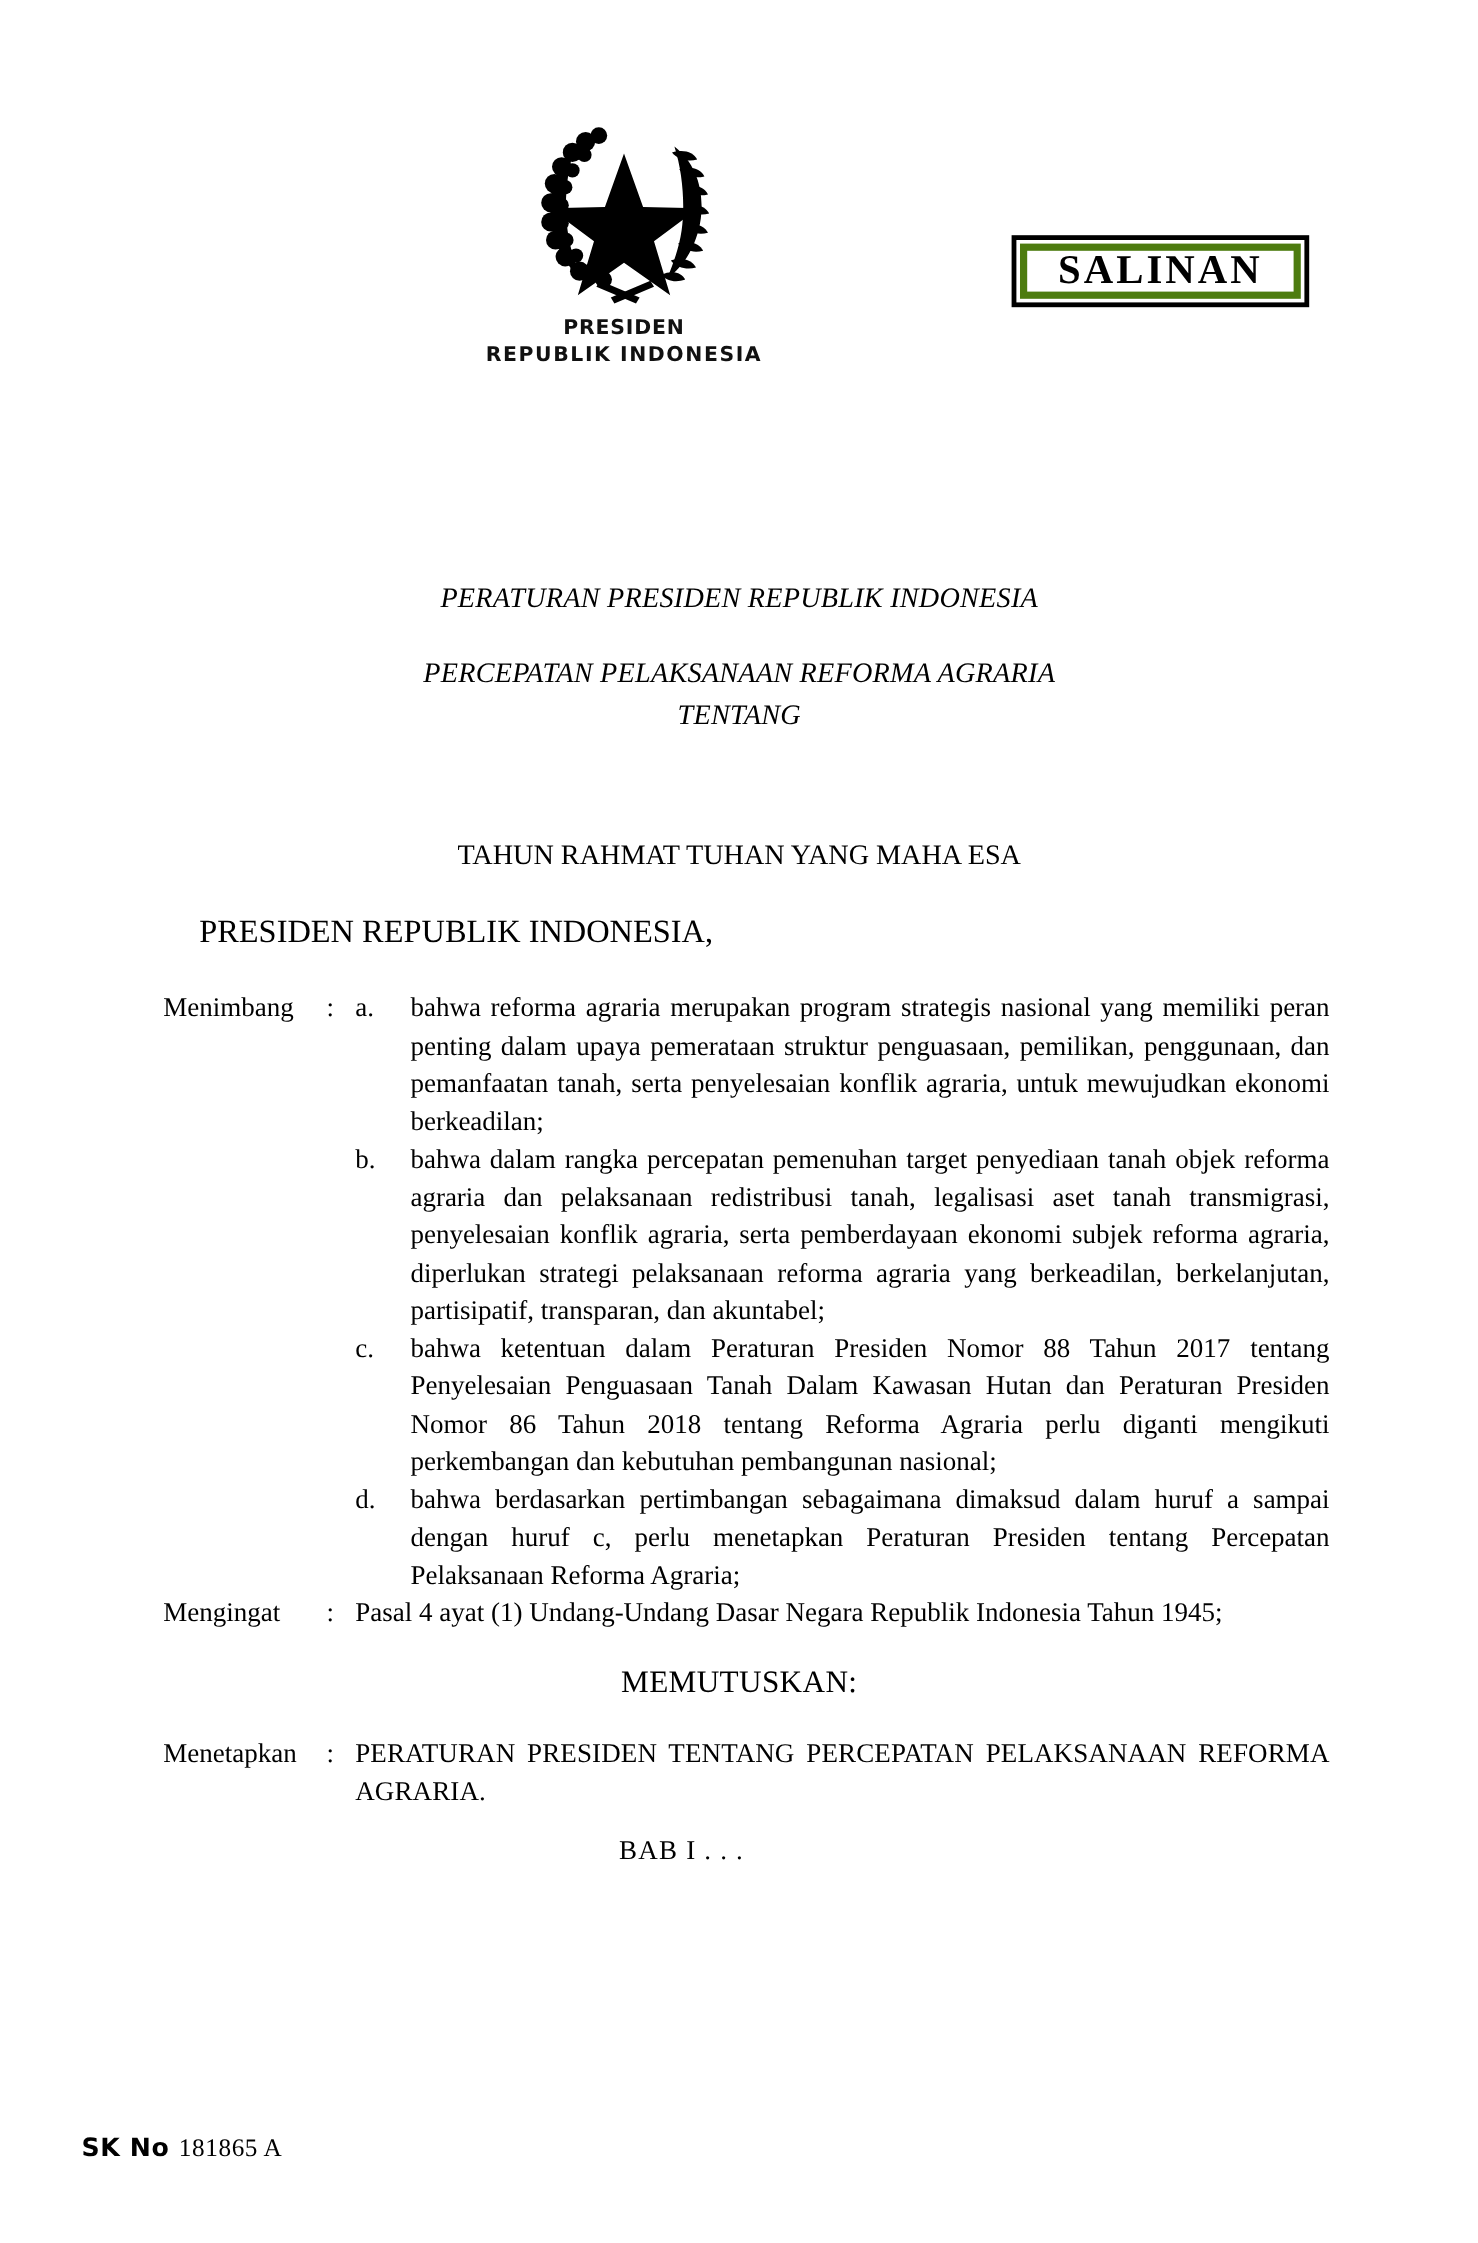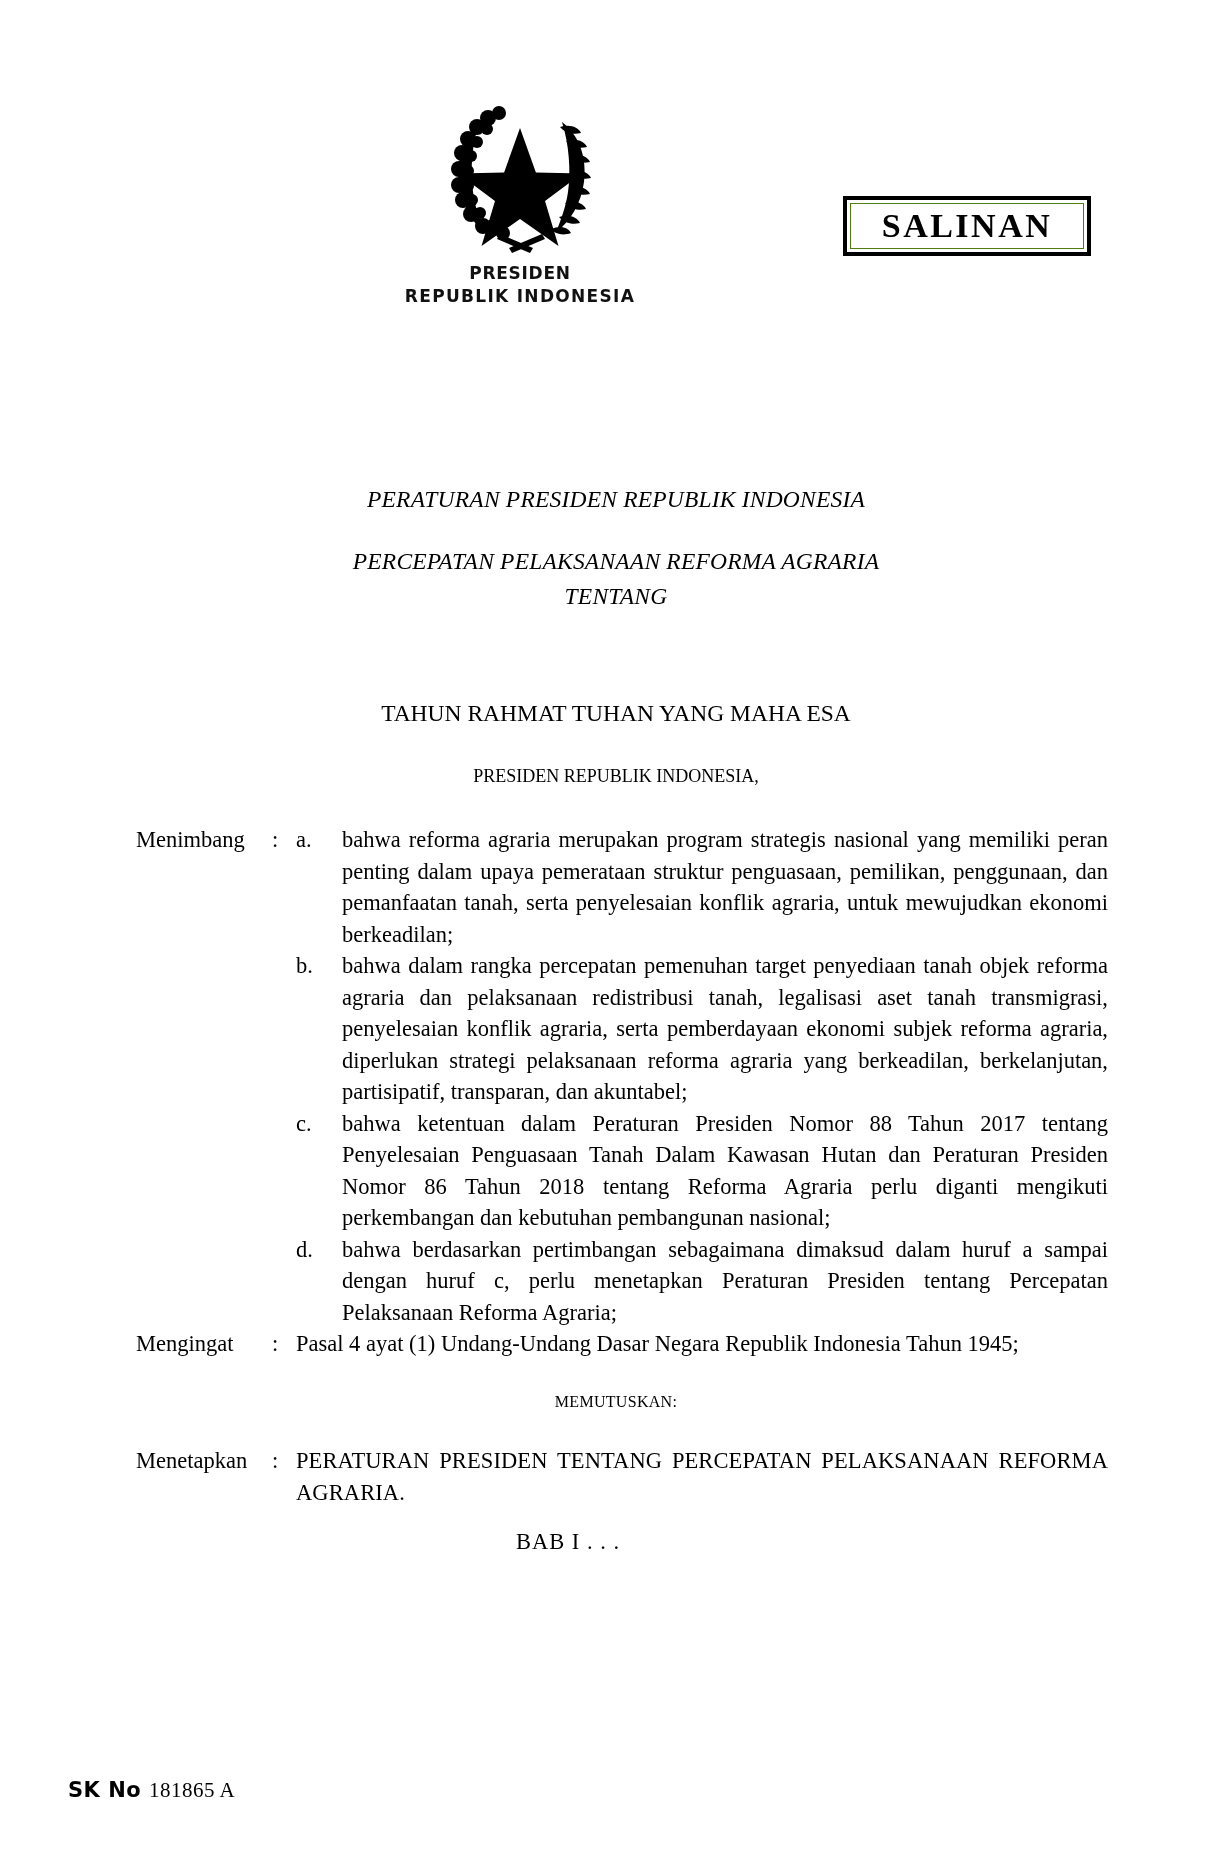--- a/index.html
+++ b/index.html
@@ -64,21 +64,21 @@
     top: 196px;
     width: 248px;
     height: 60px;
     border: 4px solid #000;
     box-sizing: border-box;
     display: flex;
     align-items: center;
     justify-content: center;
   }
   .salinan-stamp .inner {
-    border: 1px solid #4d7c0f;
+    border: 6px solid #4d7c0f;
     width: 234px;
     height: 46px;
     display: flex;
     align-items: center;
     justify-content: center;
     box-sizing: border-box;
   }
   .salinan-stamp span {
     font-family: "Liberation Serif", "DejaVu Serif", serif;
     font-weight: 700;
@@ -109,22 +109,22 @@
     width: 900px;
     text-align: center;
     font-size: 23.5px;
     line-height: 33px;
   }
   .openerline {
     position: absolute;
     left: 166px;
     top: 760px;
     width: 900px;
-    text-align: center;
-    font-size: 18px;
+    text-align: left;
+    font-size: 27px;
     line-height: 33px;
   }
 
   
   .body-block {
     position: absolute;
     left: 0;
     top: 824px;
     width: 1232px;
   }
@@ -161,21 +161,21 @@
     text-align: justify;
     text-justify: inter-word;
     hyphens: none;
   }
   .ptext.nojust { text-align: left; }
 
   .memutuskan {
     margin-top: 26px;
     width: 1232px;
     text-align: center;
-    font-size: 16px;
+    font-size: 26px;
     line-height: 31.5px;
     letter-spacing: 0.3px;
   }
 
   .menetapkan-row {
     margin-top: 28px;
   }
   .menetapkan-row .ptext {
     text-align: justify;
     letter-spacing: 0.1px;

